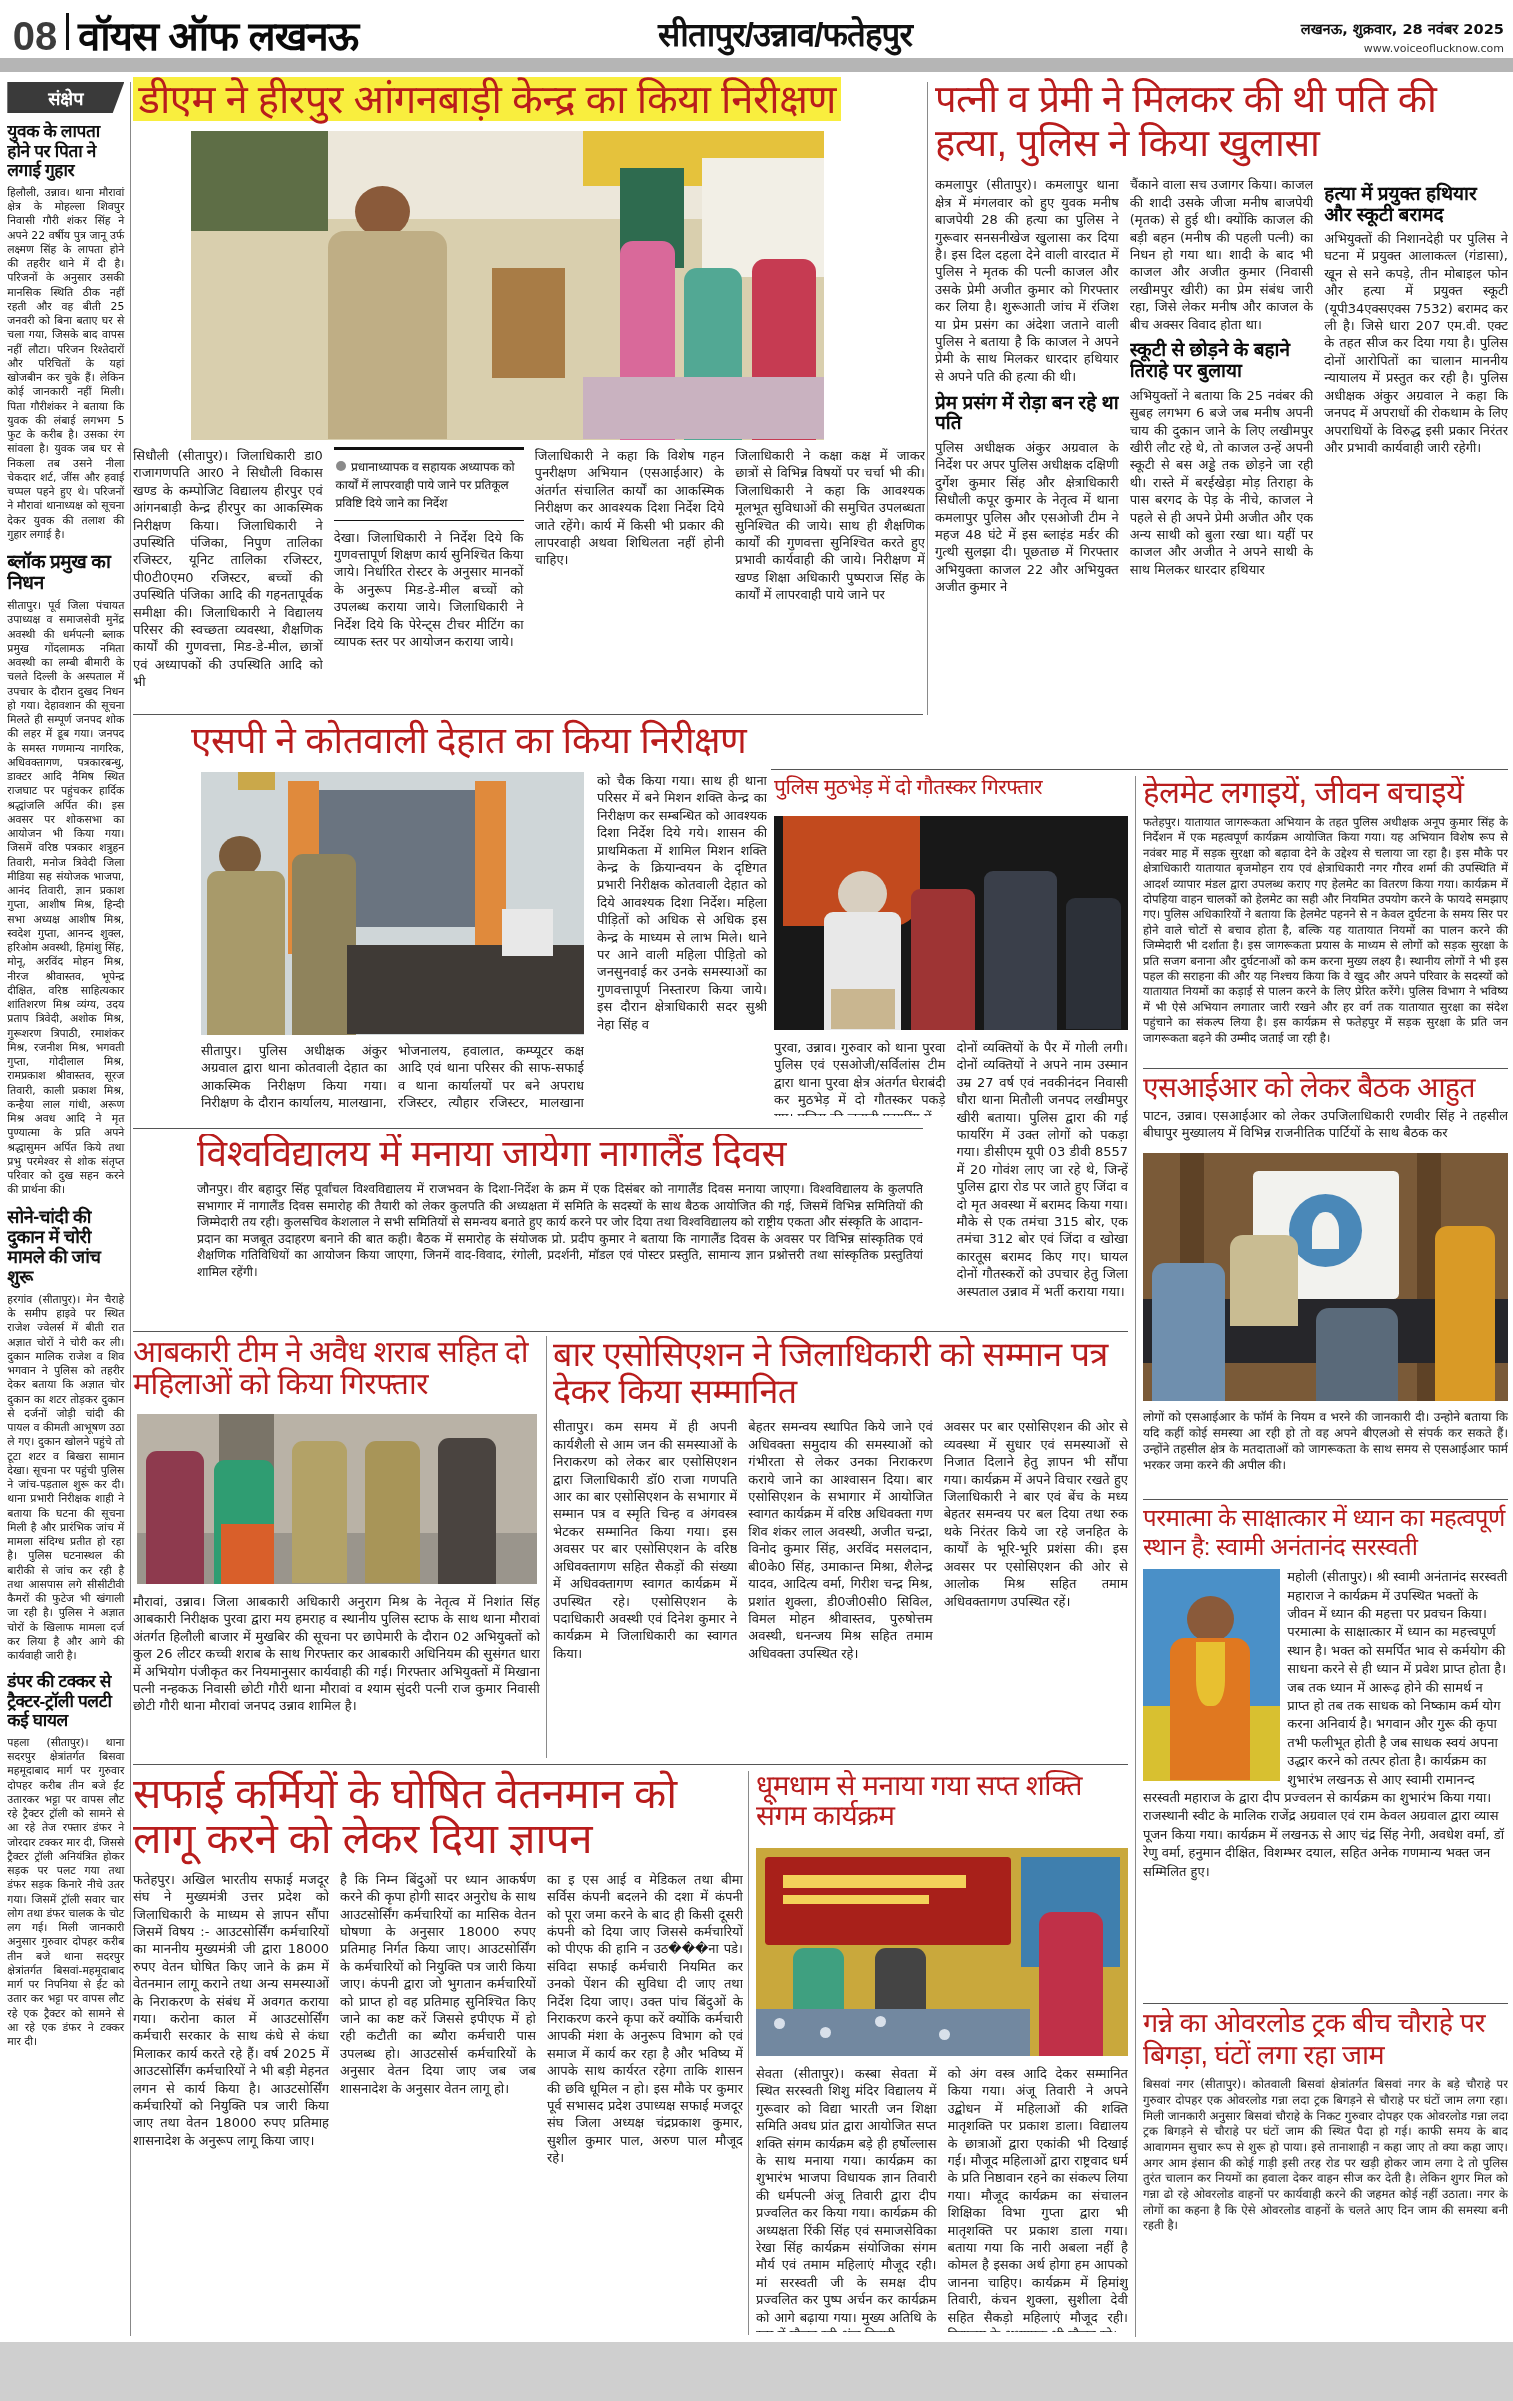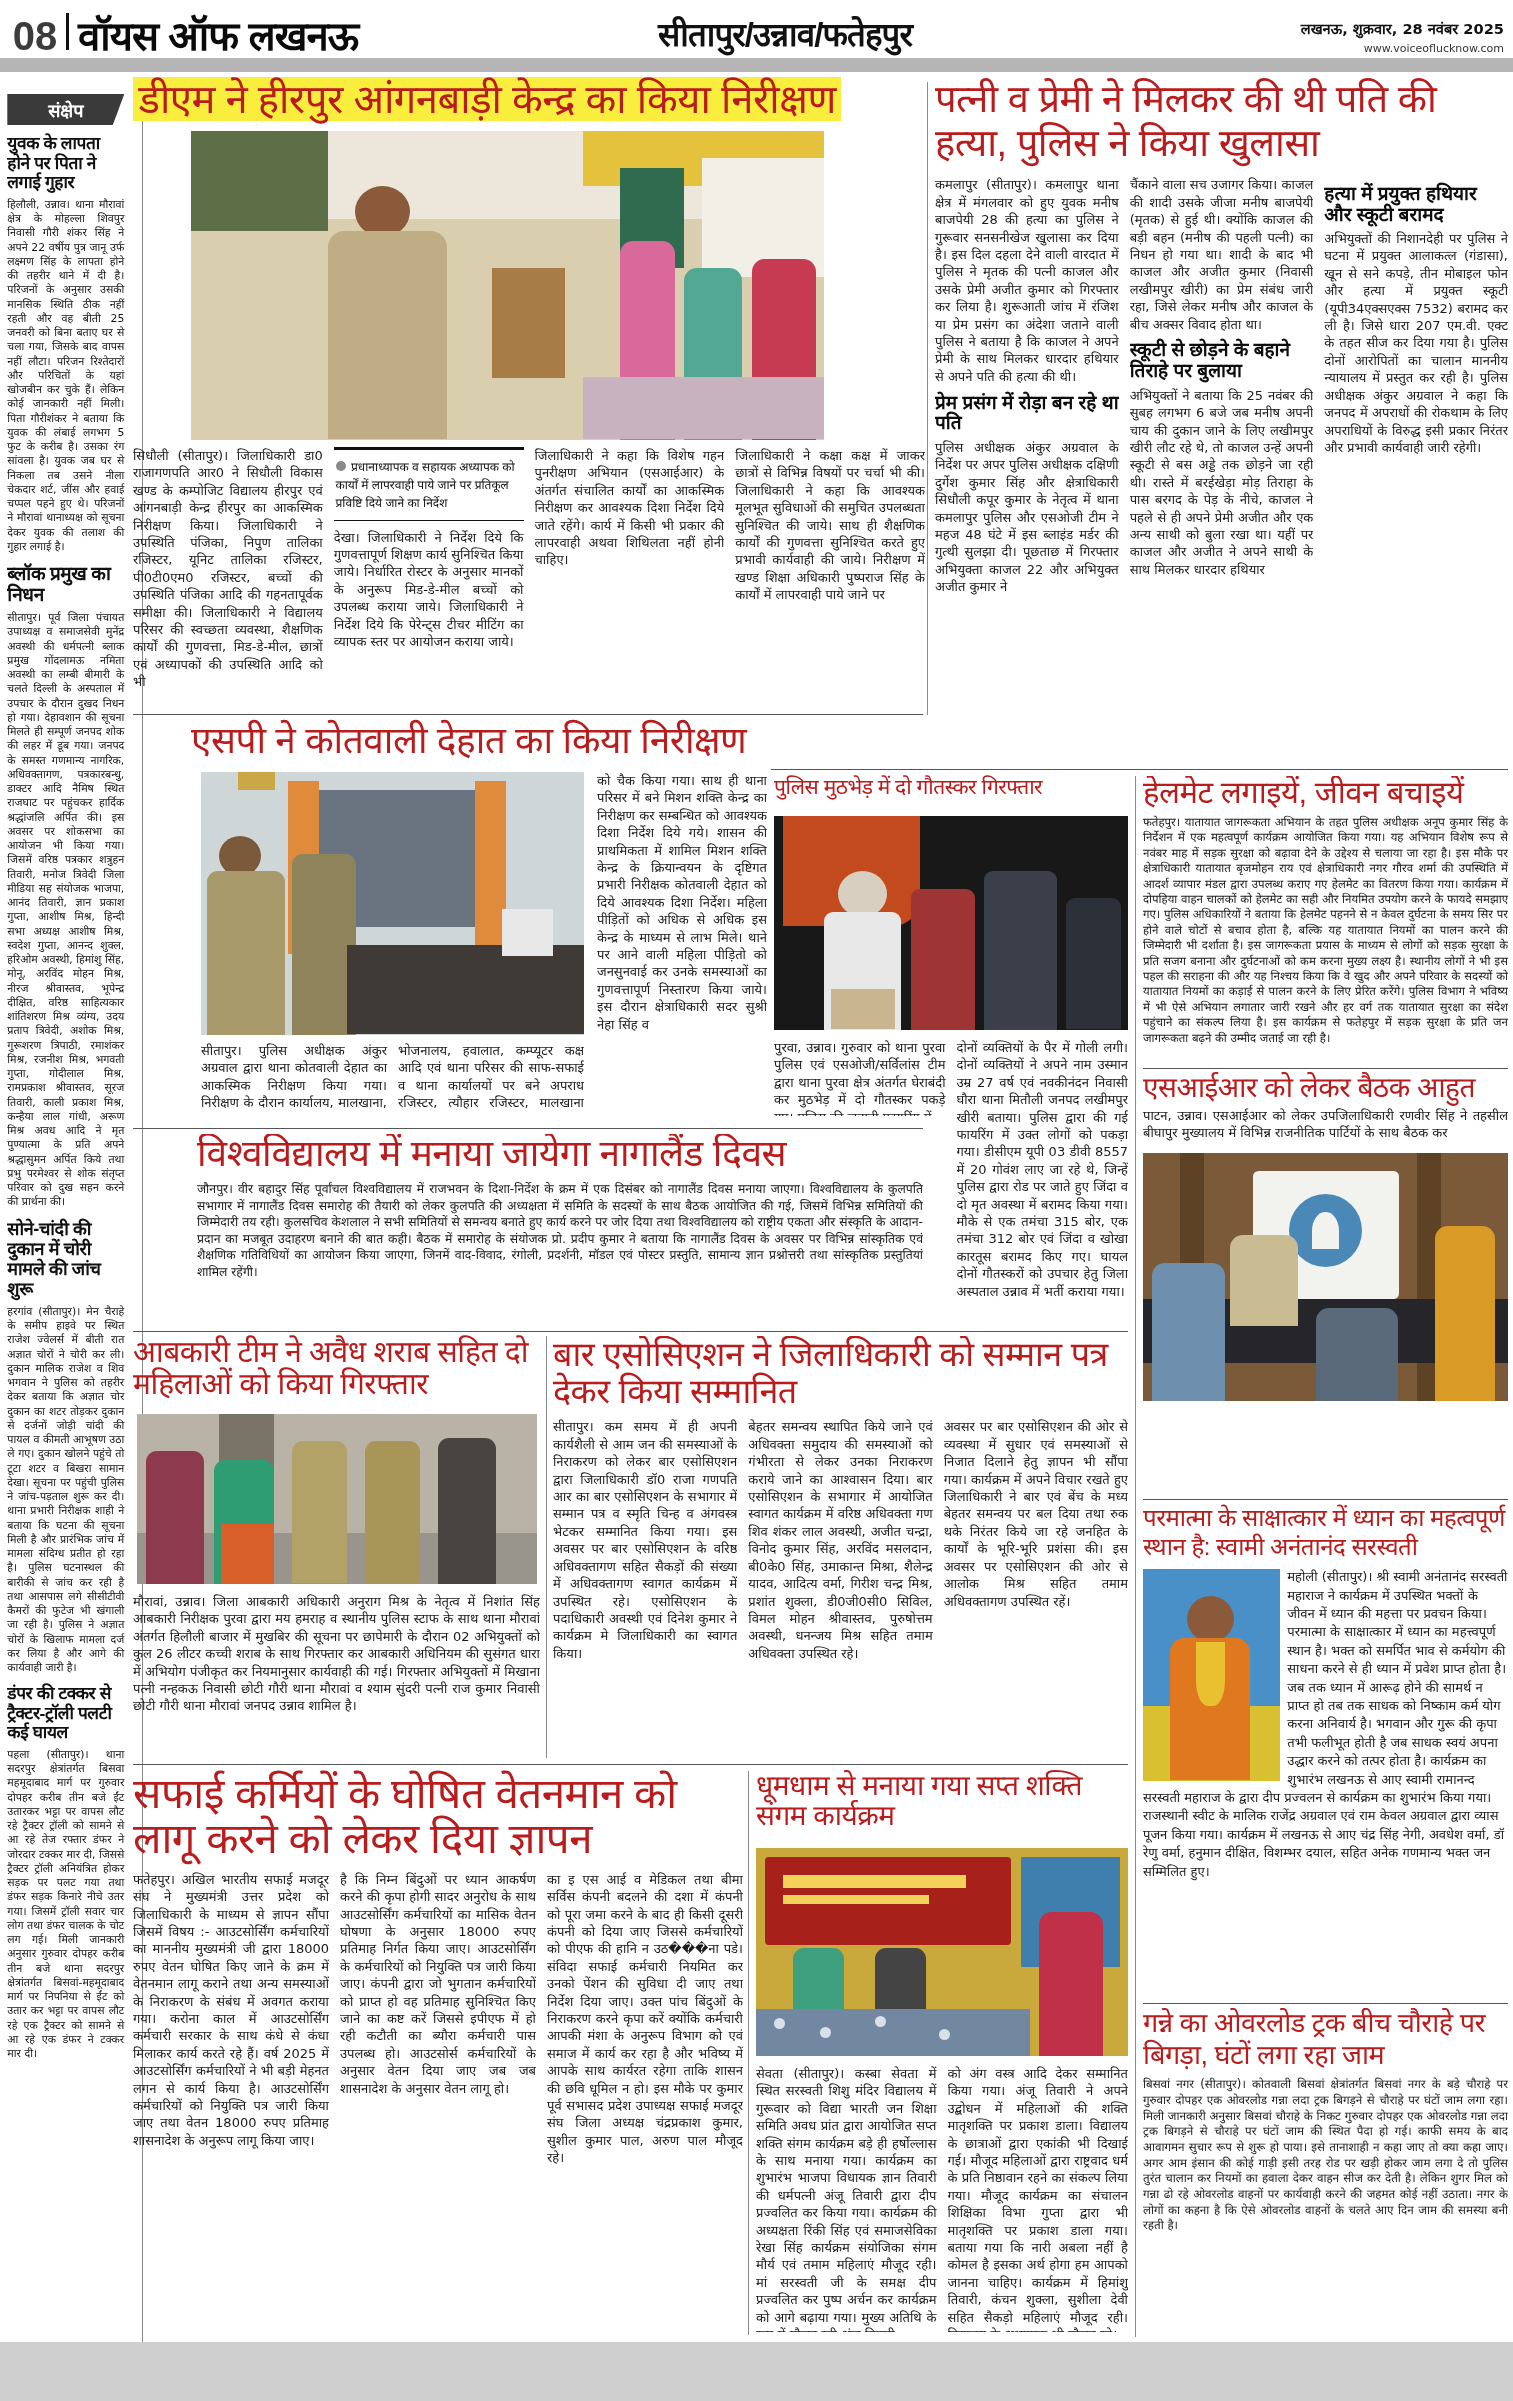--- a/index.html
+++ b/index.html
@@ -28,21 +28,21 @@
     <span style="font-family:'Liberation Sans',sans-serif;font-weight:bold;font-size:40px;color:#3c3c3c;">08</span>
     <span style="display:inline-block;width:2.7px;height:37px;background:#111;"></span>
     <span style="font-family:'Liberation Sans',sans-serif;font-weight:bold;font-size:40px;color:#0a0a0a;letter-spacing:-0.9px;">वॉयस ऑफ लखनऊ</span>
   </div>
   <div class="abs" style="left:584px;top:11px;width:402px;text-align:center;font-family:'Liberation Sans',sans-serif;font-weight:bold;font-size:33px;letter-spacing:-0.9px;">सीतापुर/उन्नाव/फतेहपुर</div>
   <div class="abs" style="left:1214px;top:18px;width:290px;text-align:right;font-weight:bold;font-size:14.6px;">लखनऊ, शुक्रवार, 28 नवंबर 2025</div>
   <div class="abs" style="left:1214px;top:42px;width:290px;text-align:right;font-size:11px;color:#333;">www.voiceoflucknow.com</div>
 </div>
 <div class="abs" style="left:0;top:58px;width:1513px;height:13.7px;background:#b5b5b5;"></div>
 
-<div class="abs" style="left:7.3px;top:94px;width:117px;height:2254px;overflow:hidden;border-right:0.9px solid #888;padding-right:18px;">
+<div class="abs" style="left:7.3px;top:82px;width:117px;height:2254px;overflow:hidden;border-right:0.9px solid #888;padding-right:6px;">
   <div style="background:#3a3a3a;color:#fff;font-family:'Liberation Sans',sans-serif;font-weight:bold;font-size:18px;text-align:center;padding:3.7px 5.5px;clip-path:polygon(0 0,100% 0,90% 100%,0 100%);">संक्षेप</div>
 
   <div>
     <div class="brief-hl">युवक के लापता होने पर पिता ने लगाई गुहार</div>
     <div class="brief-body">हिलौली, उन्नाव। थाना मौरावां क्षेत्र के मोहल्ला शिवपुर निवासी गौरी शंकर सिंह ने अपने 22 वर्षीय पुत्र जानू उर्फ लक्ष्मण सिंह के लापता होने की तहरीर थाने में दी है। परिजनों के अनुसार उसकी मानसिक स्थिति ठीक नहीं रहती और वह बीती 25 जनवरी को बिना बताए घर से चला गया, जिसके बाद वापस नहीं लौटा। परिजन रिश्तेदारों और परिचितों के यहां खोजबीन कर चुके हैं। लेकिन कोई जानकारी नहीं मिली। पिता गौरीशंकर ने बताया कि युवक की लंबाई लगभग 5 फुट के करीब है। उसका रंग सांवला है। युवक जब घर से निकला तब उसने नीला चेकदार शर्ट, जींस और हवाई चप्पल पहने हुए थे। परिजनों ने मौरावां थानाध्यक्ष को सूचना देकर युवक की तलाश की गुहार लगाई है।</div>
   </div>
   <div>
     <div class="brief-hl" style="font-size:19px;">ब्लॉक प्रमुख का निधन</div>
     <div class="brief-body">सीतापुर। पूर्व जिला पंचायत उपाध्यक्ष व समाजसेवी मुनेंद्र अवस्थी की धर्मपत्नी ब्लाक प्रमुख गोंदलामऊ नमिता अवस्थी का लम्बी बीमारी के चलते दिल्ली के अस्पताल में उपचार के दौरान दुखद निधन हो गया। देहावशान की सूचना मिलते ही सम्पूर्ण जनपद शोक की लहर में डूब गया। जनपद के समस्त गणमान्य नागरिक, अधिवक्तागण, पत्रकारबन्धु, डाक्टर आदि नैमिष स्थित राजघाट पर पहुंचकर हार्दिक श्रद्धांजलि अर्पित की। इस अवसर पर शोकसभा का आयोजन भी किया गया। जिसमें वरिष्ठ पत्रकार शत्रुहन तिवारी, मनोज त्रिवेदी जिला मीडिया सह संयोजक भाजपा, आनंद तिवारी, ज्ञान प्रकाश गुप्ता, आशीष मिश्र, हिन्दी सभा अध्यक्ष आशीष मिश्र, स्वदेश गुप्ता, आनन्द शुक्ल, हरिओम अवस्थी, हिमांशु सिंह, मोनू, अरविंद मोहन मिश्र, नीरज श्रीवास्तव, भूपेन्द्र दीक्षित, वरिष्ठ साहित्यकार शांतिशरण मिश्र व्यंग्य, उदय प्रताप त्रिवेदी, अशोक मिश्र, गुरूशरण त्रिपाठी, रमाशंकर मिश्र, रजनीश मिश्र, भगवती गुप्ता, गोदीलाल मिश्र, रामप्रकाश श्रीवास्तव, सूरज तिवारी, काली प्रकाश मिश्र, कन्हैया लाल गांधी, अरूण मिश्र अवध आदि ने मृत पुण्यात्मा के प्रति अपने श्रद्धासुमन अर्पित किये तथा प्रभु परमेश्वर से शोक संतृप्त परिवार को दुख सहन करने की प्रार्थना की।</div>
   </div>
@@ -192,20 +192,21 @@
     <div class="ph-shape" style="left:274px;top:0;width:24px;height:248px;background:#5e4226;"></div>
     <div class="ph-shape" style="left:110px;top:18px;width:146px;height:128px;background:#f2f2ee;border-radius:5.5px;"></div>
     <div class="ph-shape" style="left:146px;top:41px;width:73px;height:73px;background:#4a88b8;border-radius:50%;"></div>
     <div class="ph-shape" style="left:169px;top:59px;width:27px;height:37px;background:#f2f2ee;border-radius:50% 50% 0 0;"></div>
     <div class="ph-shape" style="left:0;top:146px;width:365px;height:64px;background:#26262a;"></div>
     <div class="ph-shape" style="left:9px;top:110px;width:73px;height:139px;background:#6f8fae;border-radius:12.8px 12.8px 0 0;"></div>
     <div class="ph-shape" style="left:87px;top:82px;width:68px;height:91px;background:#c9bc92;border-radius:12.8px 12.8px 0 0;"></div>
     <div class="ph-shape" style="left:173px;top:155px;width:82px;height:93px;background:#5a6a7a;border-radius:12.8px 12.8px 0 0;"></div>
     <div class="ph-shape" style="left:292px;top:73px;width:60px;height:175px;background:#d99a26;border-radius:12.8px 12.8px 0 0;"></div>
   </div>
+  <div class="body-txt" style="position:absolute;left:0;top:336px;width:365px;height:84px;overflow:hidden;font-size:12px;">लोगों को एसआईआर के फॉर्म के नियम व भरने की जानकारी दी। उन्होने बताया कि यदि कहीं कोई समस्या आ रही हो तो वह अपने बीएलओ से संपर्क कर सकते हैं। उन्होंने तहसील क्षेत्र के मतदाताओं को जागरूकता के साथ समय से एसआईआर फार्म भरकर जमा करने की अपील की।</div>
 </div>
 
 <div class="rule-h" style="left:1143px;top:1499px;width:365px;"></div>
 <div class="abs" style="left:1143px;top:1504px;width:365px;height:493px;overflow:hidden;">
   <div class="hl" style="font-size:24px;line-height:1.2;">परमात्मा के साक्षात्कार में ध्यान का महत्वपूर्ण स्थान है: स्वामी अनंतानंद सरस्वती</div>
   <div style="margin-top:5.5px;">
     <div class="photo" style="position:relative;float:left;width:137px;height:212px;margin:1.8px 7.3px 3.7px 0;background:#4a90c8;">
       <div class="ph-shape" style="left:0;top:137px;width:137px;height:75px;background:#d8c030;"></div>
       <div class="ph-shape" style="left:44px;top:27px;width:47px;height:46px;background:#8a5a3a;border-radius:50%;"></div>
       <div class="ph-shape" style="left:27px;top:69px;width:80px;height:142px;background:#e07820;border-radius:14.6px 14.6px 0 0;"></div>

